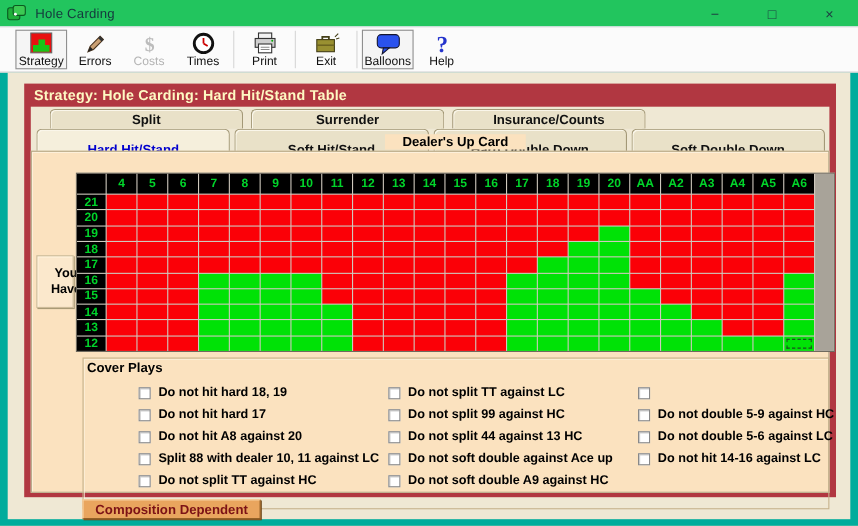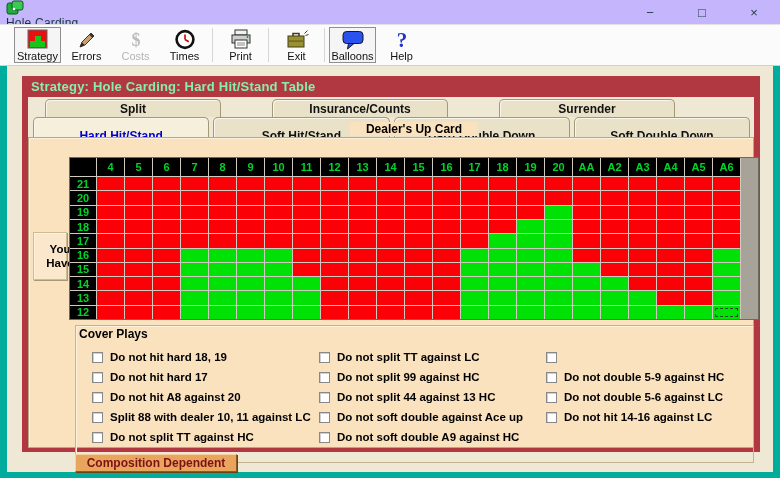--- a/index.html
+++ b/index.html
@@ -1,21 +1,21 @@
 <!DOCTYPE html>
 <html><head>
 <meta charset="utf-8">
 <style>
   * { margin:0; padding:0; box-sizing:border-box; }
   html,body { width:780px; height:478px; overflow:hidden; }
   body { background:#00AC9C; font-family:"Liberation Sans", sans-serif; position:relative; }
 
   
-  .titlebar { position:absolute; left:0; top:0; width:780px; height:24px; background:#c4b5fd;
-              display:flex; padding-left:6px;flex-direction:column; }
+  .titlebar { position:absolute; left:0; top:0; width:780px; height:24px; background:#22c55e;
+              display:flex; align-items:center; padding-left:6px; }
   .titlebar .app-ic { width:20px; height:16px; margin-right:6px; display:flex; align-items:center; }
   .titlebar .ttl { font-size:12px; color:#15383d; font-weight:normal; letter-spacing:.2px; }
   .win-controls { position:absolute; right:0; top:0; height:24px; display:flex; }
   .win-btn { width:52px; height:24px; display:flex; align-items:center; justify-content:center;
              color:#1e3d42; font-size:13px; cursor:default; }
 
   
   .toolbar { position:absolute; left:0; top:24px; width:780px; height:42px; background:#FBFBFB;
              border-top:1px solid #e2e2e2; border-bottom:1px solid #cfcfcf;
              display:flex; align-items:stretch; padding-left:13px; }
@@ -25,26 +25,26 @@
   .tb-ic { height:22px; display:flex; align-items:center; justify-content:center; }
   .tb-lb { font-size:11px; color:#111; margin-top:0px; white-space:nowrap; }
   .tb-btn.disabled .tb-lb { color:#b4b4b4; }
   .tb-sep { width:1px; background:#d6d6d6; margin:3px 3px; }
 
   
   .content { position:absolute; left:7px; top:66px; width:766px; height:406px; background:#EFE8D4; }
 
   
   .strategy-frame { position:absolute; left:15px; top:10px; width:738px; height:376px; background:#B13741; }
-  .frame-title { height:34px; line-height:21px; color:#86efac; font-weight:bold; font-size:13px;
+  .frame-title { height:34px; line-height:21px; color:#fef9c3; font-weight:bold; font-size:13px;
                  padding-left:9px; letter-spacing:.2px; }
   .strategy-body { position:absolute; left:6px; top:21px; width:726px; height:351px; background:#EFE8D4; }
 
   
-  .tabrow1 { position:absolute; left:0; top:2px; width:695px; height:18px; display:flex; padding-left:17px;gap:44px; }
+  .tabrow1 { position:absolute; left:0; top:2px; width:695px; height:18px; display:flex; padding-left:17px; }
   .tabrow2 { position:absolute; left:0; top:20px; width:726px; height:36px; display:flex; padding-left:5px; }
   .tab { border:1px solid #a39877; border-bottom:none; border-radius:5px 5px 0 0;
          background:#E9E1C8; color:#111; font-weight:bold; font-size:12px;
          display:flex; align-items:center; justify-content:center; box-shadow:inset 1px 1px 0 #faf6ea; }
   .tabrow1 .tab { width:176px; margin-right:7px; }
   .tabrow2 .tab { flex:1; margin-right:4px; }
   .tab.active { background:#F5EFDC; color:#0000CE; }
 
   
   .tabpage { position:absolute; left:0; top:40px; width:726px; height:311px; background:#FBE2BF;
@@ -71,21 +71,21 @@
               border:1px solid #cdbb98; box-shadow:1px 1px 0 #a99a76, inset 1px 1px 0 #fff3de;
               display:flex; align-items:center; justify-content:center; text-align:center;
               font-weight:bold; font-size:11.5px; color:#000; line-height:1.25;padding-left:20px; }
 
   
   .cover-box { position:absolute; left:46px; top:187px; width:679px; height:138px;
                border:1px solid #c6b28c; box-shadow:inset 1px 1px 0 #fdf2dd; }
   .cover-title { position:absolute; left:3px; top:1px; font-weight:bold; font-size:12px; color:#000; }
   .cover-col { position:absolute; top:21px; display:flex; flex-direction:column; }
   .cover-col.c1 { left:16px; } .cover-col.c2 { left:243px;justify-content:center; } .cover-col.c3 { left:470px; }
-  .cb-item { display:flex; align-items:center; height:20px; }
+  .cb-item { display:flex; align-items:center; height:20px;margin-left:34px; }
   .checkbox { width:11px; height:11px; background:#fff; border:1px solid #888;
               box-shadow:inset 1px 1px 0 #cfcfcf; margin-right:7px; flex:none; }
   .cb-label { font-weight:bold; font-size:11.5px; color:#000; white-space:nowrap; }
 
   
   .bottom-strip { position:absolute; left:0; top:388px; width:766px; height:18px; }
   .comp-btn { position:absolute; left:68px; top:0px; width:162px; height:18px; background:#E9A55E;
               border:1px solid #8a5a22; border-top-color:#f8d2a2; border-left-color:#f8d2a2;
               box-shadow:1px 1px 0 #6b4415;
               color:#7c1216; font-weight:bold; font-size:12px;
@@ -193,22 +193,22 @@
       <span class="tb-lb">Help</span>
     </div>
   </div>
 
 <div class="content">
   <div class="strategy-frame">
     <div class="frame-title">Strategy: Hole Carding: Hard Hit/Stand Table</div>
     <div class="strategy-body">
       <div class="tabrow1">
           <div class="tab">Split</div>
+          <div class="tab">Surrender</div>
           <div class="tab">Insurance/Counts</div>
-          <div class="tab">Surrender</div>
         </div>
       <div class="tabrow2">
           <div class="tab active">Hard Hit/Stand</div>
           <div class="tab">Soft Hit/Stand</div>
           <div class="tab">Hard Double Down</div>
           <div class="tab">Soft Double Down</div>
         </div>
       <div class="tabpage">
         <div class="dealer-label">
           <span class="inner">Dealer's Up Card</span>

